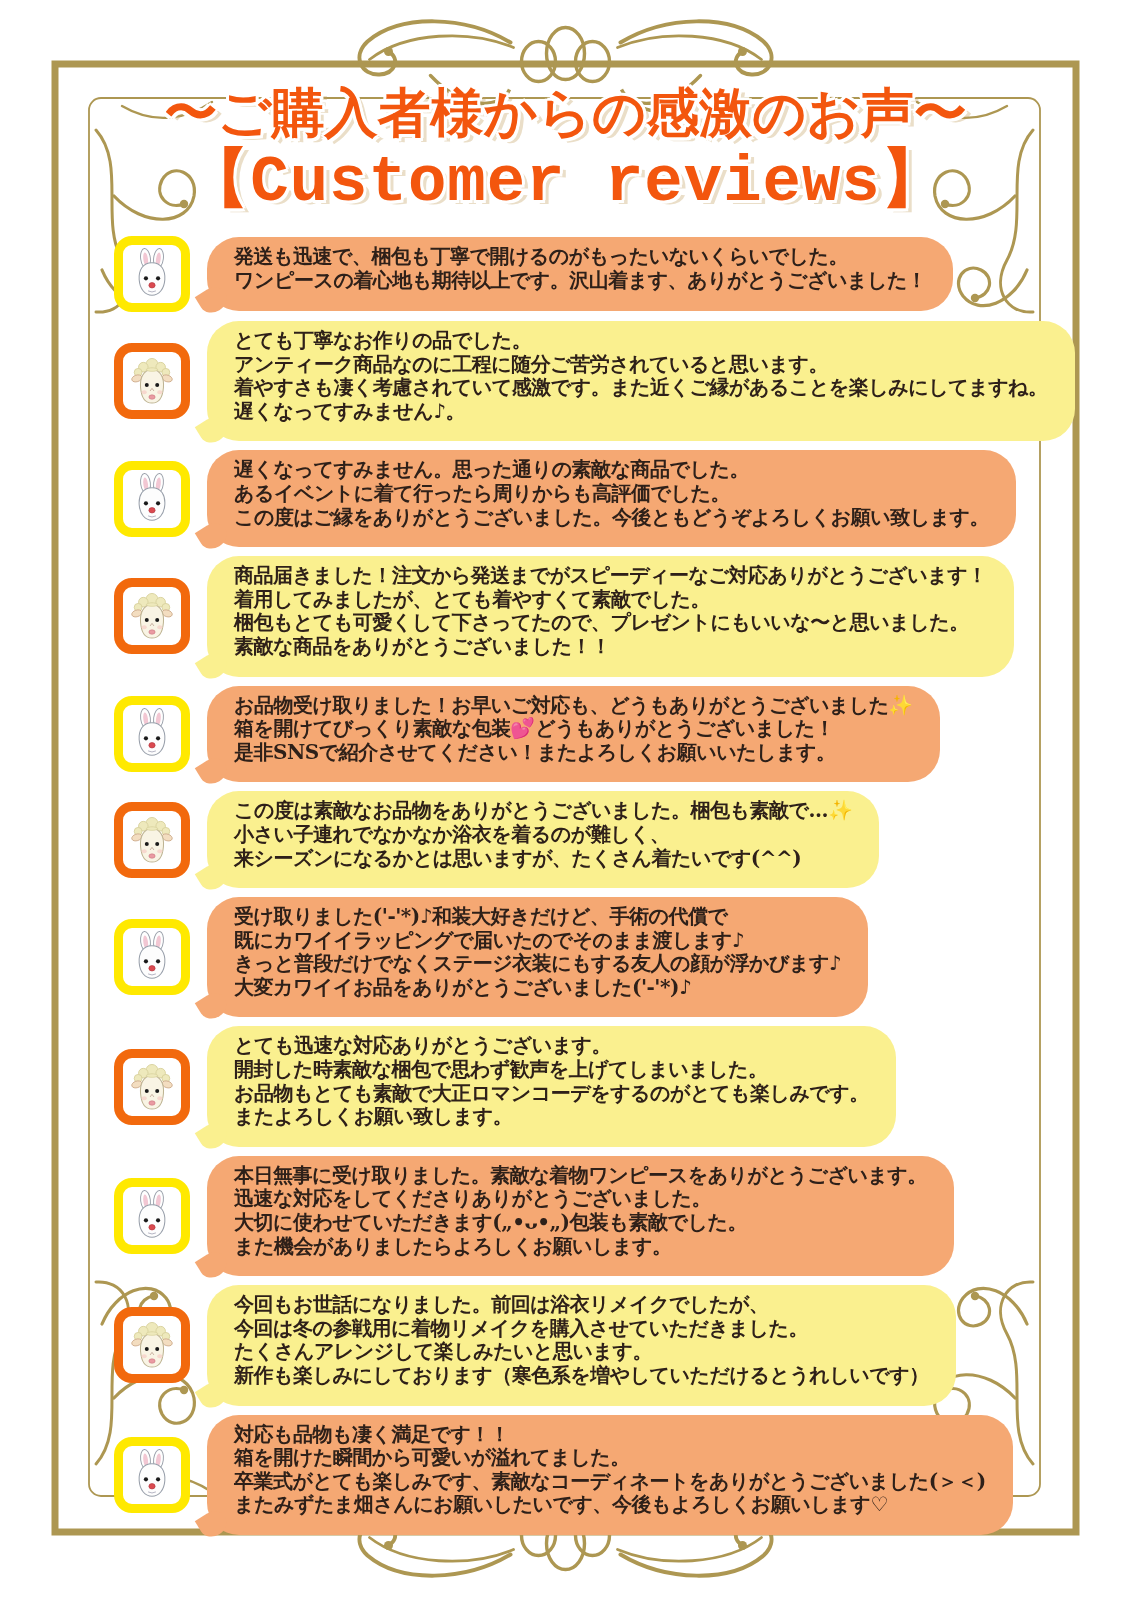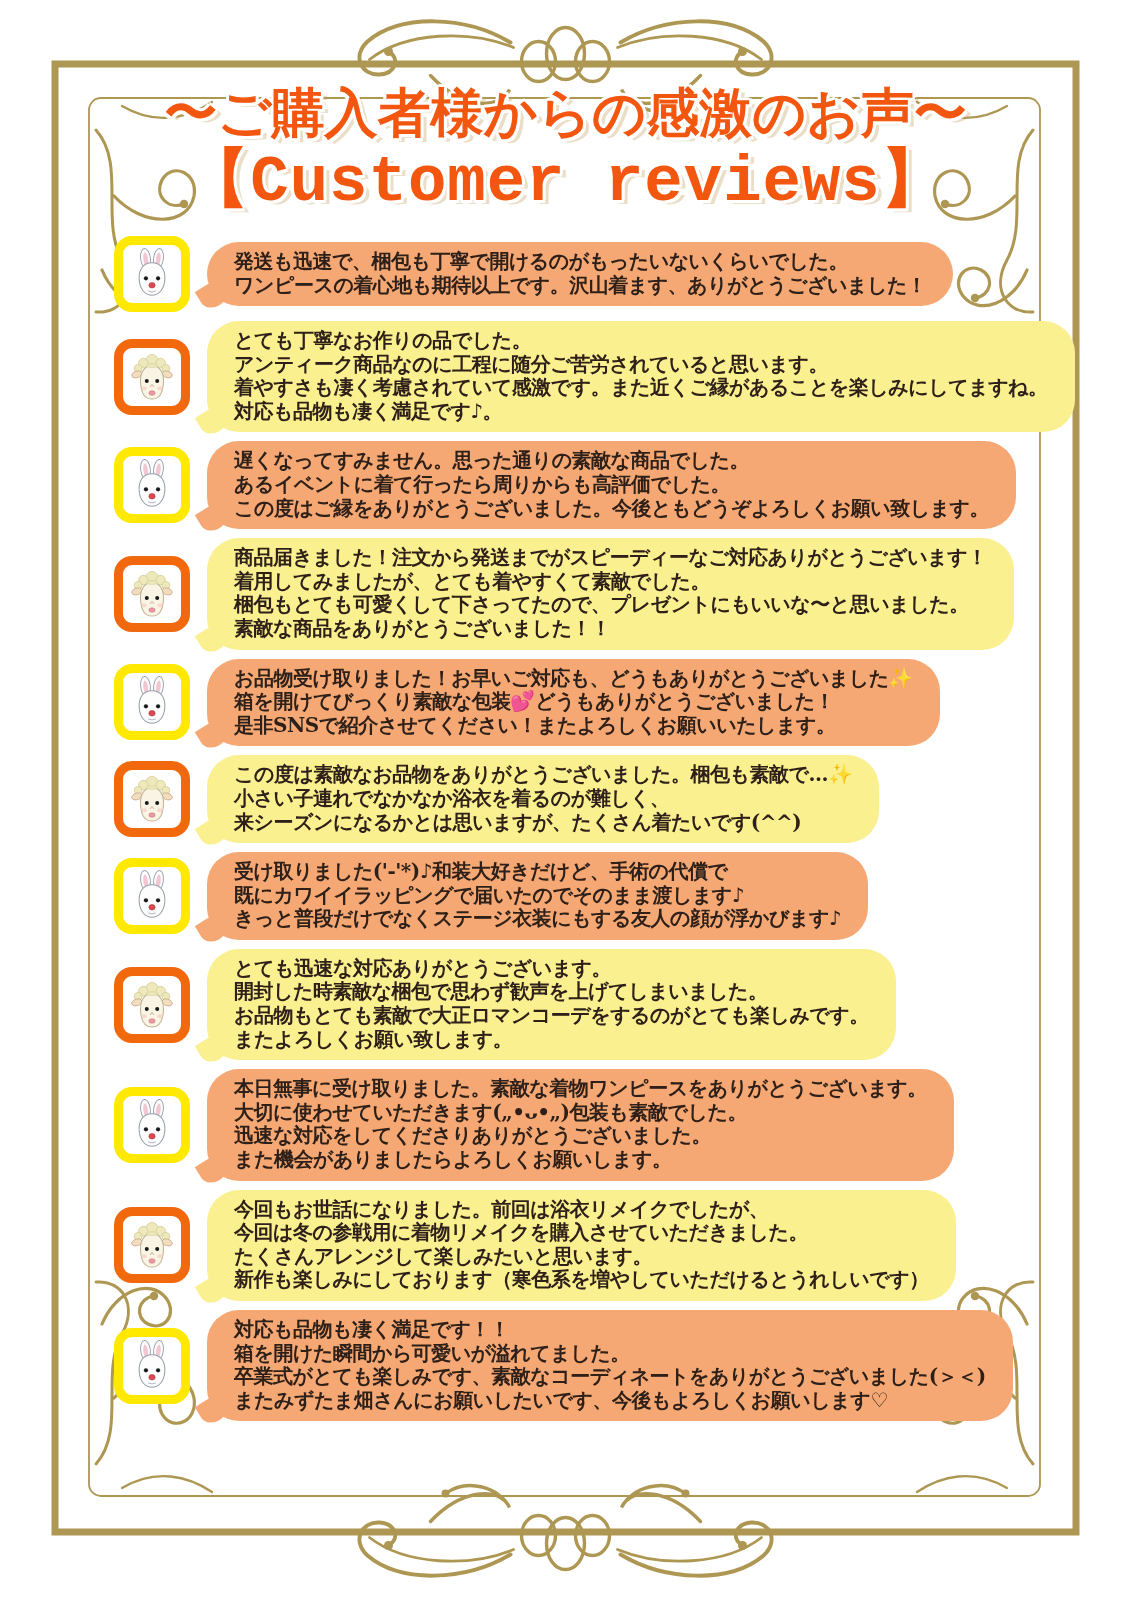--- a/index.html
+++ b/index.html
@@ -32,21 +32,21 @@
   .avatar-frame{
     flex:0 0 auto;width:58px;height:58px;border:9px solid;border-radius:18px;
     background:#fff;display:flex;align-items:center;justify-content:center;
   }
   .f-yellow{border-color:var(--frame-yellow,#FFE900);}
   .f-orange{border-color:var(--frame-orange,#F2690D);}
   .review.orange{--bc:var(--bubble-orange,#F5A873);}
   .review.yellow{--bc:var(--bubble-yellow,#FAF08F);}
   .bubble{
     position:relative;width:fit-content;background:var(--bc);
-    border-radius:32px;padding:8px 27px 9px;z-index:1;
+    border-radius:32px;padding:8px 27px 18px;z-index:1;
   }
   .bubble::before{
     content:"";position:absolute;left:-8px;bottom:-1px;width:28px;height:24px;
     background:var(--bc);border-radius:0 60% 60% 60%;transform:rotate(-32deg);z-index:-1;
   }
   .line{
     font-size:20px;font-weight:bold;line-height:23.6px;letter-spacing:-0.5px;
     color:var(--text-dark,#2e2019);white-space:nowrap;
   }
 </style>
@@ -136,21 +136,21 @@
           <path d="M30 38.5 L27.8 41.5 M30 38.5 L32.2 41.5" stroke="#c2a898" stroke-width="1" fill="none"></path>
           <ellipse cx="30" cy="48.5" rx="3.6" ry="2.5" fill="#ea9aa2" stroke="#cf7f88" stroke-width="0.8"></ellipse>
           <ellipse cx="21" cy="43" rx="3" ry="2.2" fill="#f6cfc7" opacity="0.75"></ellipse>
           <ellipse cx="39" cy="43" rx="3" ry="2.2" fill="#f6cfc7" opacity="0.75"></ellipse>
         </svg>
       </div>
       <div class="bubble">
         <div class="line">とても丁寧なお作りの品でした。</div>
         <div class="line">アンティーク商品なのに工程に随分ご苦労されていると思います。</div>
         <div class="line">着やすさも凄く考慮されていて感激です。また近くご縁があることを楽しみにしてますね。</div>
-        <div class="line">対応も品物も凄く満足です♪。</div>
+        <div class="line">遅くなってすみません♪。</div>
       </div>
     </div>
     <div class="review orange">
       <div class="avatar-frame f-yellow">
         <svg viewBox="0 0 60 60" width="52" height="56">
           <g stroke="#9aa0aa" stroke-width="1.1" fill="#fefefe">
             <ellipse cx="22.5" cy="12" rx="5.6" ry="11.5" transform="rotate(-7 22.5 12)"></ellipse>
             <ellipse cx="37.5" cy="12" rx="5.6" ry="11.5" transform="rotate(7 37.5 12)"></ellipse>
           </g>
           <g fill="#f2c7d3">
@@ -266,20 +266,21 @@
           <circle cx="23" cy="35" r="2.4" fill="#1a1a1a"></circle>
           <circle cx="37" cy="35" r="2.4" fill="#1a1a1a"></circle>
           <ellipse cx="30" cy="43" rx="3.6" ry="3.1" fill="#da4a50" stroke="#b63a42" stroke-width="0.8"></ellipse>
           <path d="M25.5 49.5 Q30 52 34.5 49.5" stroke="#aab" stroke-width="1" fill="none"></path>
         </svg>
       </div>
       <div class="bubble">
         <div class="line">受け取りました('-'*)♪和装大好きだけど、手術の代償で</div>
         <div class="line">既にカワイイラッピングで届いたのでそのまま渡します♪</div>
         <div class="line">きっと普段だけでなくステージ衣装にもする友人の顔が浮かびます♪</div>
+        <div class="line">大変カワイイお品をありがとうございました('-'*)♪</div>
       </div>
     </div>
     <div class="review yellow">
       <div class="avatar-frame f-orange">
         <svg viewBox="0 0 60 60" width="52" height="56">
           <g fill="#eee9bc" stroke="#d6cf9a" stroke-width="1">
             <circle cx="30" cy="11" r="7"></circle>
             <circle cx="20" cy="14" r="5.5"></circle>
             <circle cx="40" cy="14" r="5.5"></circle>
             <circle cx="14" cy="20" r="4.5"></circle>
@@ -317,22 +318,22 @@
           </g>
           <path d="M30 17 C41 17 45.5 26 44.8 36.5 C44 47.5 38 54.5 30 54.5 C22 54.5 16 47.5 15.2 36.5 C14.5 26 19 17 30 17 Z" fill="#fdfdfd" stroke="#99a0ab" stroke-width="1.2"></path>
           <circle cx="23" cy="35" r="2.4" fill="#1a1a1a"></circle>
           <circle cx="37" cy="35" r="2.4" fill="#1a1a1a"></circle>
           <ellipse cx="30" cy="43" rx="3.6" ry="3.1" fill="#da4a50" stroke="#b63a42" stroke-width="0.8"></ellipse>
           <path d="M25.5 49.5 Q30 52 34.5 49.5" stroke="#aab" stroke-width="1" fill="none"></path>
         </svg>
       </div>
       <div class="bubble">
         <div class="line">本日無事に受け取りました。素敵な着物ワンピースをありがとうございます。</div>
+        <div class="line">迅速な対応をしてくださりありがとうございました。</div>
         <div class="line">大切に使わせていただきます(„•ᴗ•„)包装も素敵でした。</div>
-        <div class="line">迅速な対応をしてくださりありがとうございました。</div>
         <div class="line">また機会がありましたらよろしくお願いします。</div>
       </div>
     </div>
     <div class="review yellow">
       <div class="avatar-frame f-orange">
         <svg viewBox="0 0 60 60" width="52" height="56">
           <g fill="#eee9bc" stroke="#d6cf9a" stroke-width="1">
             <circle cx="30" cy="11" r="7"></circle>
             <circle cx="20" cy="14" r="5.5"></circle>
             <circle cx="40" cy="14" r="5.5"></circle>

